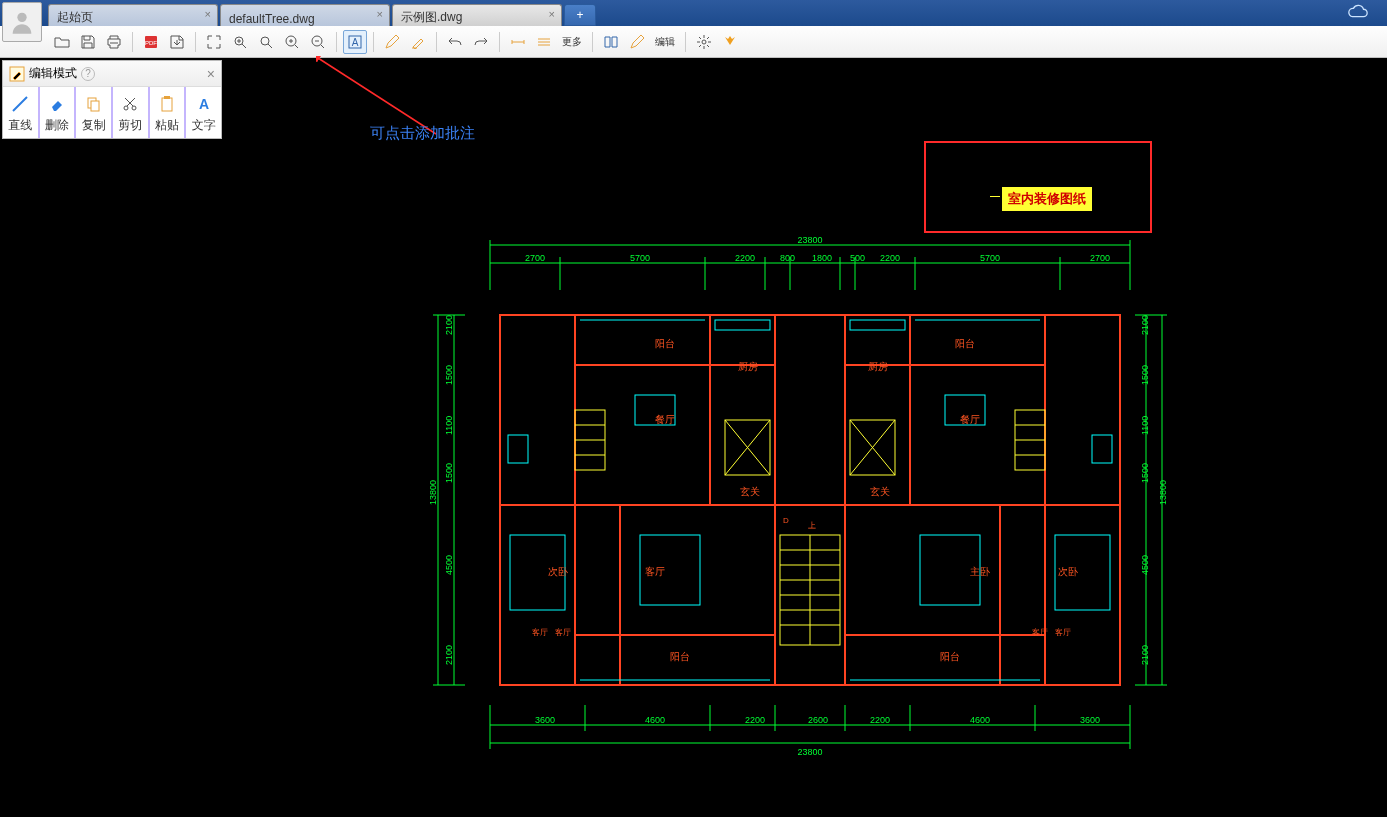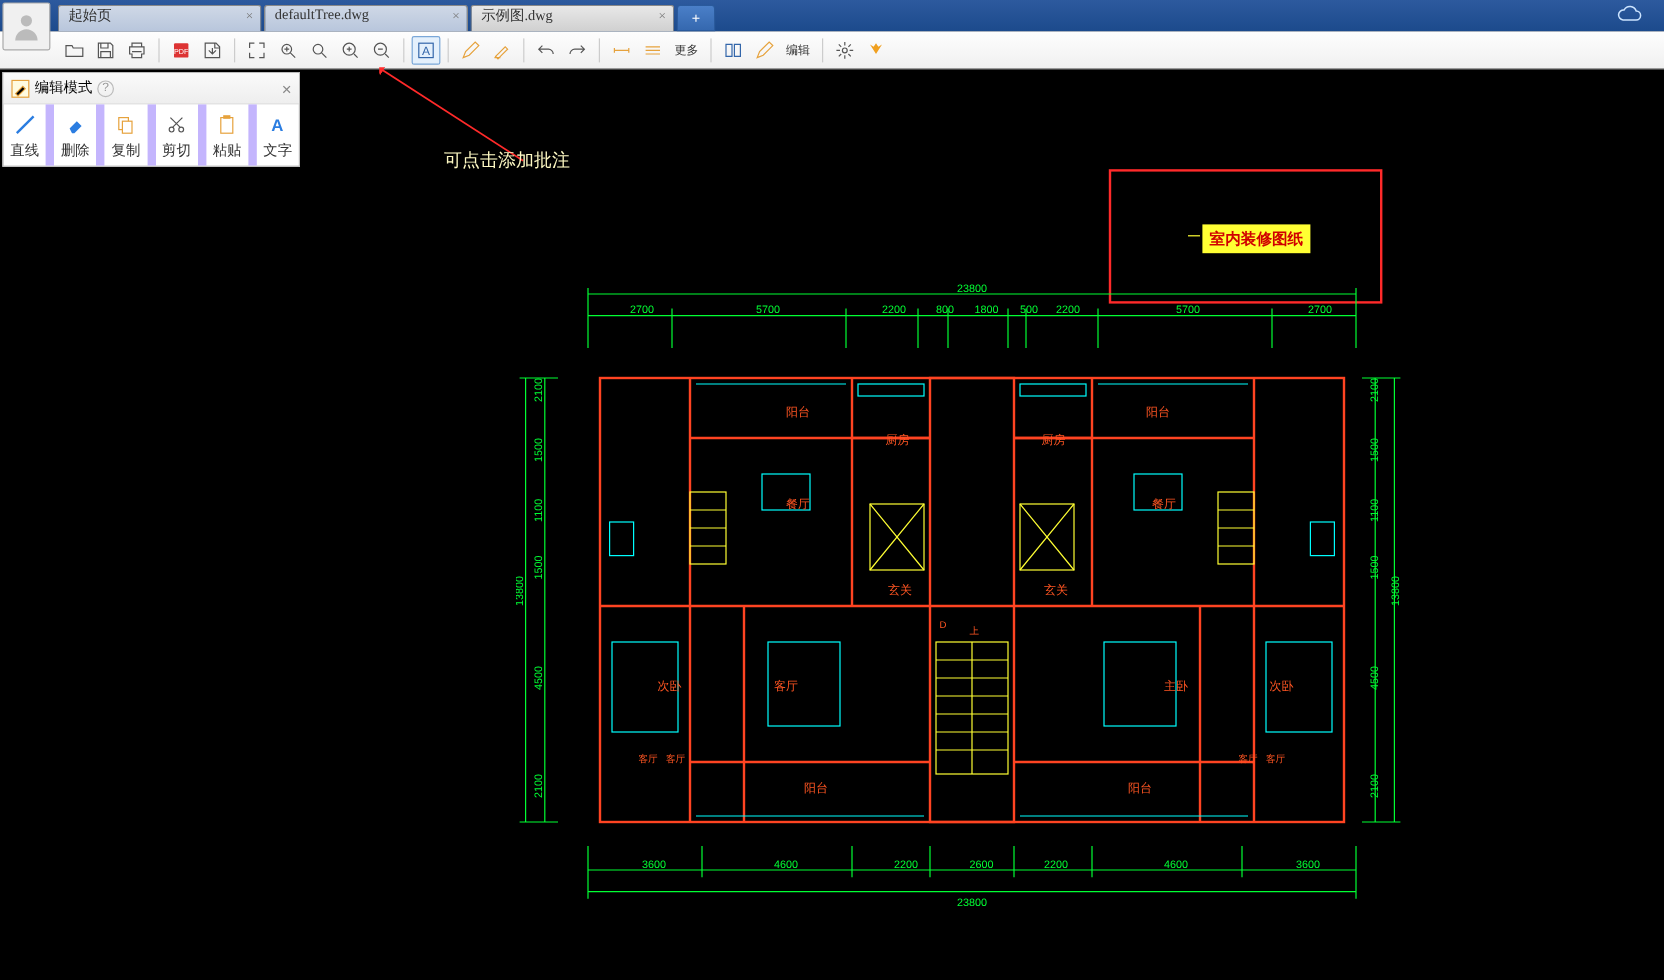--- a/index.html
+++ b/index.html
@@ -25,26 +25,25 @@
   position:absolute; left:2px; top:2px; width:40px; height:40px;
   background:#f0f0f0; border:1px solid #aaa; border-radius:2px;
   display:flex; align-items:center; justify-content:center; z-index:5;
 }
 .avatar svg{width:28px;height:28px;fill:#bbb;}
 .tab {
   background: linear-gradient(#e8e8e8,#d0d0d0);
   border:1px solid #888; border-bottom:none;
   border-radius:3px 3px 0 0;
   height:22px; min-width:170px;
-  display:flex; align-items:flex-start;
+  display:flex; align-items:flex-end;
   padding:0 8px;
   margin-right:2px;
   position:relative;
   color:#333;
-  font-family:Liberation Serif, serif;
 }
 .tab.inactive { background:linear-gradient(#cfd8e6,#b8c6dc);}
 .tab .close { position:absolute; right:6px; top:3px; color:#777; font-size:11px;}
 .tab-new {
   width:32px; height:22px; background:linear-gradient(#4a7fc8,#3568af);
   border:1px solid #2a5a9c; border-radius:3px 3px 0 0;
   display:flex; align-items:center; justify-content:center; color:#fff;
 }
 .cloud-icon { position:absolute; right:18px; top:4px; color:#cce4ff;}
 
@@ -57,46 +56,46 @@
 .tbtn {
   width:24px; height:24px; display:flex; align-items:center; justify-content:center;
   border-radius:2px; color:#555; position:relative;
 }
 .tbtn.active { border:1px solid #7aa7d8; background:#e4f0fc;}
 .tbtn svg{width:16px;height:16px;}
 .sep { width:1px; height:20px; background:#ccc; margin:0 4px;}
 .tlabel { font-size:10px; color:#333; padding:0 4px;}
 
 .panel {
-  position:absolute; left:2px; top:60px; width:248px;
+  position:absolute; left:2px; top:60px; width:220px;
   background:#fff; border:1px solid #bbb; z-index:4;
   box-shadow:1px 1px 3px rgba(0,0,0,.2);
 }
 .panel-head {
   height:26px; background:linear-gradient(#fafafa,#eee);
   display:flex; align-items:center; padding:0 6px; border-bottom:1px solid #ddd;
 }
 .panel-head .ico{width:16px;height:16px;margin-right:4px;}
 .panel-head .q{width:14px;height:14px;border:1px solid #bbb;border-radius:50%;font-size:10px;color:#999;display:flex;align-items:center;justify-content:center;margin-left:4px;}
 .panel-head .x{margin-left:auto;color:#888;font-size:14px;}
 .panel-body { display:flex; }
 .pbtn {
-  flex:1; border-right:7px solid #c4b5fd; text-align:center;
+  flex:1; border-right:2px solid #c4b5fd; text-align:center;
   padding:6px 0 4px; color:#333;
 }
 .pbtn:last-child{border-right:none;}
 .pbtn .pi{height:22px;display:flex;align-items:center;justify-content:center;margin-bottom:2px;}
 .pbtn .pi svg{width:18px;height:18px;}
 
 .arrow-line{position:absolute;left:316px;top:56px;width:130px;height:80px;pointer-events:none;}
-.anno-text{position:absolute;left:370px;top:124px;color:#fef9c3;font-size:15px;}
+.anno-text{position:absolute;left:370px;top:124px;color:#3b82f6;font-size:15px;}
 
 .canvas{position:absolute;left:0;top:58px;right:0;bottom:0;background:#000;}
 
-.titlebox{position:absolute;left:924px;top:141px;width:228px;height:112px;border:2px solid #ff2a2a;}
+.titlebox{position:absolute;left:924px;top:141px;width:228px;height:92px;border:2px solid #ff2a2a;}
 .titlebox .lab{position:absolute;left:76px;top:44px;padding:3px 6px;background:#ffff33;color:#d00000;font-size:13px;font-weight:bold;}
 .titlebox .lab::before{content:"";position:absolute;left:-12px;top:9px;width:10px;height:1px;background:#ffff33;}
 
 .plan{position:absolute;left:430px;top:235px;width:740px;height:530px;text-align:right;}
 .plan svg{width:100%;height:100%;}
 .dim-text{fill:#00ff33;font-size:9px;font-family:Arial;}
 .room-text{fill:#ff5522;font-size:10px;}
 .wall{stroke:#ff4422;stroke-width:2;fill:none;}
 .fx{stroke:#00ffff;stroke-width:1;fill:none;}
 .yel{stroke:#ffff33;stroke-width:1;fill:none;}

